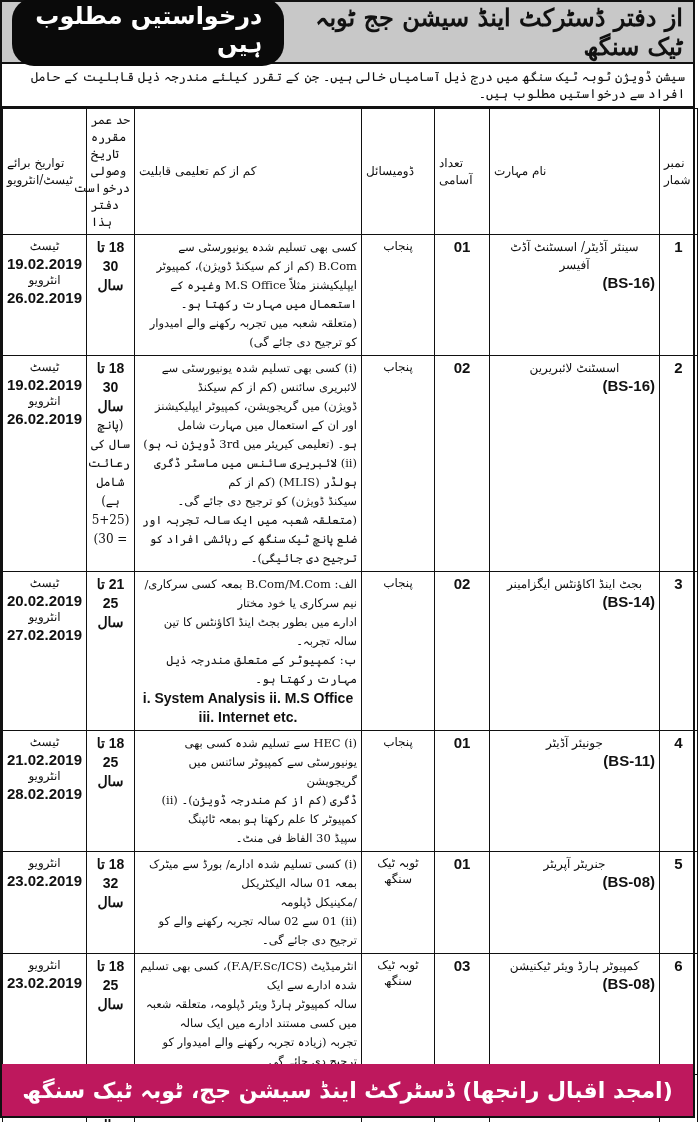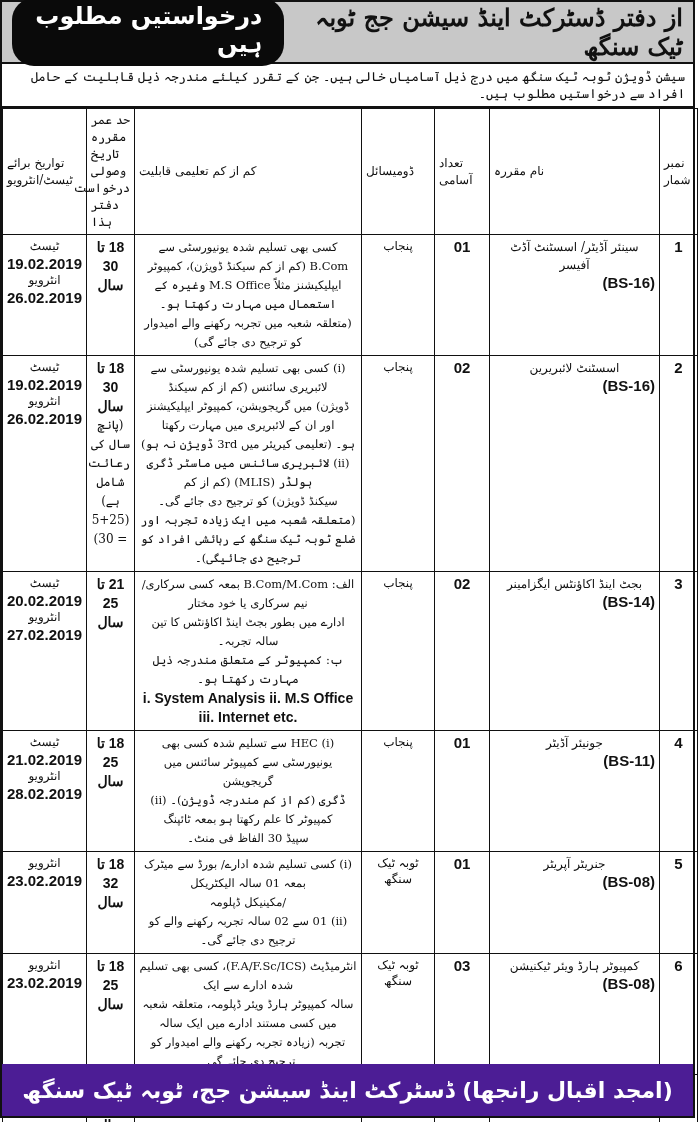--- a/index.html
+++ b/index.html
@@ -11,28 +11,28 @@
   .intro { direction:rtl; font-size:12.5px; line-height:17px; padding:4px 8px 4px; border-bottom:2px solid #111; font-family:"DejaVu Serif", serif; }
   table.posts { width:100%; border-collapse:collapse; direction:rtl; table-layout:fixed; }
   table.posts th, table.posts td { border:1.5px solid #111; vertical-align:top; padding:3px 4px; }
   table.posts th { font-weight:normal; font-size:12px; line-height:17px; text-align:left; font-family:"DejaVu Serif", serif; height:44px; vertical-align:middle; }
   td.num { font-family:"Liberation Sans", sans-serif; font-weight:bold; font-size:15px; text-align:center; }
   td.name { text-align:center; font-size:12px; line-height:18px; font-family:"DejaVu Serif", serif; }
   td.name .bs { display:block; font-family:"Liberation Sans", sans-serif; font-weight:bold; font-size:15px; direction:ltr;text-align:right; }
   td.count { font-family:"Liberation Sans", sans-serif; font-weight:bold; font-size:15px; text-align:center;border-radius:12px; }
   td.dom { text-align:center; font-size:12px; font-family:"DejaVu Serif", serif; line-height:16px; }
   td.qual { font-size:11.5px; line-height:19px; font-family:"DejaVu Serif", serif; text-align:right; }
-  td.qual .line { display:block;text-align:center; }
+  td.qual .line { display:block; }
   td.qual .ltr-line { display:block; text-align:center; font-family:"Liberation Sans", sans-serif; font-weight:bold; font-size:14px; direction:ltr; }
   td.age { text-align:center; font-size:12px; line-height:19px; font-family:"DejaVu Serif", serif; }
   td.age .main { font-family:"Liberation Sans", sans-serif; font-weight:bold; font-size:14px; display:block; }
   td.dates { text-align:center; line-height:17px; }
   td.dates .lbl { display:block; font-size:12px; font-family:"DejaVu Serif", serif; }
   td.dates .dt { display:block; font-family:"Liberation Sans", sans-serif; font-weight:bold; font-size:15px; }
-  .footer { position:absolute; left:0; right:0; bottom:0; height:52px; background:#4c1d95; color:#fff; display:flex; align-items:center; justify-content:center; font-size:22px; font-weight:bold; direction:rtl; font-family:"DejaVu Sans", sans-serif; }
+  .footer { position:absolute; left:0; right:0; bottom:0; height:52px; background:#be185d; color:#fff; display:flex; align-items:center; justify-content:center; font-size:22px; font-weight:bold; direction:rtl; font-family:"DejaVu Sans", sans-serif; }
   col.c-serial { width:38px; } col.c-name { width:170px; } col.c-count { width:55px; } col.c-dom { width:73px; } col.c-qual { width:227px; } col.c-age { width:48px; } col.c-dates { width:84px; }
 </style>
 </head>
 <body>
 
 <div class="page">
 
   <div class="header">
     <div class="header-title">از دفتر ڈسٹرکٹ اینڈ سیشن جج ٹوبہ ٹیک سنگھ</div>
     <div class="header-pill">درخواستیں مطلوب ہیں</div>
@@ -46,21 +46,21 @@
         <col class="c-name">
         <col class="c-count">
         <col class="c-dom">
         <col class="c-qual">
         <col class="c-age">
         <col class="c-dates">
     </colgroup>
     <thead>
       <tr>
         <th>نمبر شمار</th>
-        <th>نام مقررہ</th>
+        <th>نام مہارت</th>
         <th>تعداد آسامی</th>
         <th>ڈومیسائل</th>
         <th>کم از کم تعلیمی قابلیت</th>
         <th>حد عمر مقررہ تاریخ وصولی درخواست دفتر ہذا</th>
         <th>تواریخ برائے ٹیسٹ/انٹرویو</th>
       </tr>
     </thead>
     <tbody id="rows">
         <tr style="height: 72px;">
       <td class="num">1</td>
@@ -89,25 +89,25 @@
         <tr style="height: 118px;">
       <td class="num">2</td>
       <td class="name">
         <span>اسسٹنٹ لائبریرین</span>
         <span class="bs">(BS-16)</span>
       </td>
       <td class="count">02</td>
       <td class="dom">پنجاب</td>
       <td class="qual">
             <span class="line">(i) کسی بھی تسلیم شدہ یونیورسٹی سے لائبریری سائنس (کم از کم سیکنڈ</span>
-            <span class="line">ڈویژن) میں گریجویشن، کمپیوٹر ایپلیکیشنز اور ان کے لائبریری میں مہارت رکھتا</span>
+            <span class="line">ڈویژن) میں گریجویشن، کمپیوٹر ایپلیکیشنز اور ان کے استعمال میں مہارت شامل</span>
             <span class="line">ہو۔ (تعلیمی کیریئر میں 3rd ڈویژن نہ ہو)</span>
             <span class="line">(ii) لائبریری سائنس میں ماسٹر ڈگری ہولڈر (MLIS) (کم از کم</span>
             <span class="line">سیکنڈ ڈویژن) کو ترجیح دی جائے گی۔</span>
-            <span class="line">(متعلقہ شعبہ میں ایک زیادہ تجربہ اور ضلع ٹوبہ ٹیک سنگھ کے رہائشی افراد کو ترجیح دی جائیگی)۔</span>
+            <span class="line">(متعلقہ شعبہ میں ایک سالہ تجربہ اور ضلع پانچ ٹیک سنگھ کے رہائشی افراد کو ترجیح دی جائیگی)۔</span>
           </td>
       <td class="age">
         <span class="main">18 تا 30 سال</span>
         <span>(پانچ سال کی رعائت شامل ہے) (25+5 = 30)</span>
       </td>
       <td class="dates">
         <span class="lbl">ٹیسٹ</span>
         <span class="dt">19.02.2019</span>
         <span class="lbl">انٹرویو</span>
         <span class="dt">26.02.2019</span>

